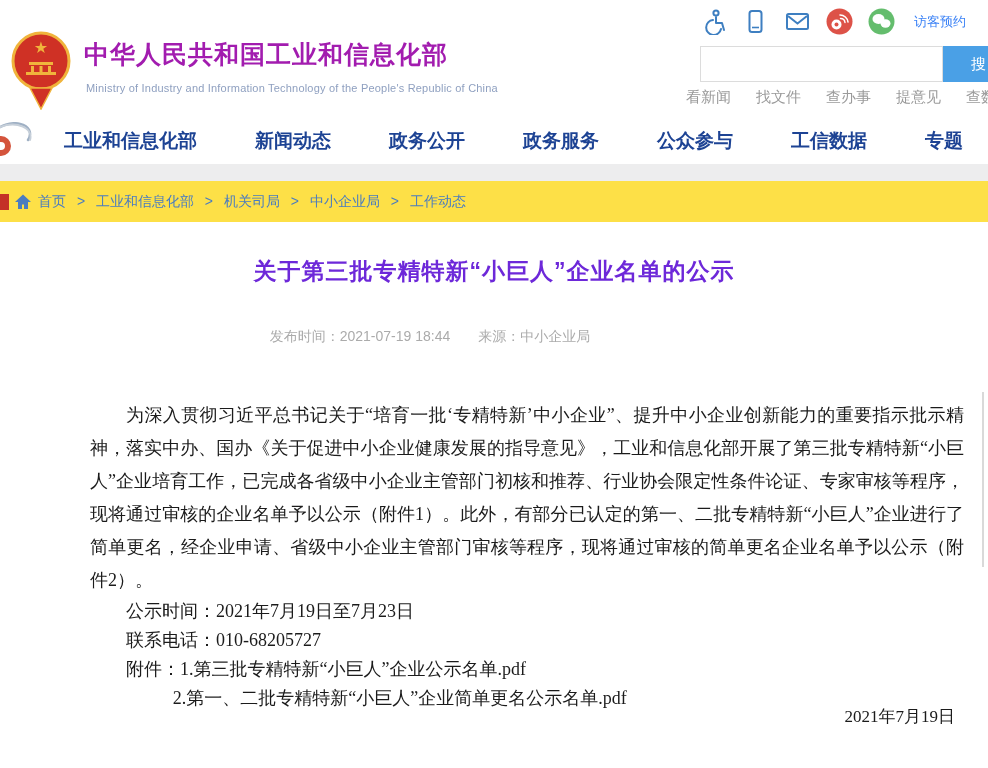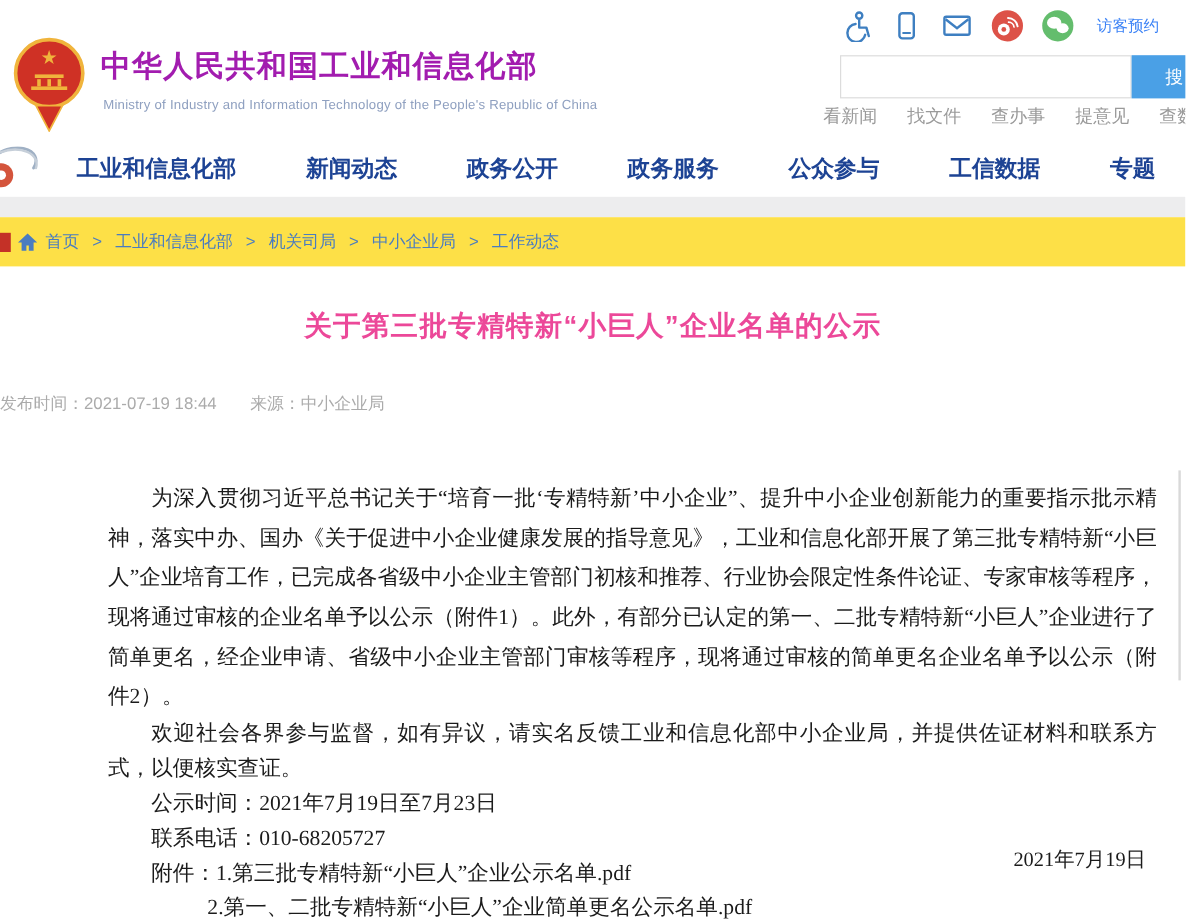--- a/index.html
+++ b/index.html
@@ -58,24 +58,24 @@
   .bc-home { position:absolute; left:14px; top:12px; width:18px; height:17px; }
   .breadcrumb {
     position:absolute; left:38px; top:12px; font-size:14px; color:#4a7cc0; white-space:nowrap;
   }
   .breadcrumb .bc-item { cursor:pointer; }
   .breadcrumb .bc-sep { margin:0 7px; color:#4a7cc0; }
 
   
   .article-title {
     position:absolute; top:256px; left:0; width:988px; text-align:center;
-    font-size:23px; font-weight:bold; color:#ec4899; letter-spacing:1px;
+    font-size:23px; font-weight:bold; color:#6d28d9; letter-spacing:1px;
   }
   .article-meta {
-    position:absolute; top:328px; left:0; width:860px; 
+    position:absolute; top:328px; left:0; width:860px; text-align:center;
     font-size:14px; color:#ababab;
   }
   .article-meta .meta-src { margin-left:28px; }
 
   .article-body {
     position:absolute; top:399px; left:90px; width:874px;
     font-family:"Liberation Serif", serif; font-size:18px; color:#1b1b1b;
     text-align:justify;
   }
   .article-body p { line-height:33px; text-indent:2em; }
@@ -192,21 +192,20 @@
   </div>
 
   <h1 class="article-title">关于第三批专精特新“小巨人”企业名单的公示</h1>
 
   <div class="article-meta">
     <span>发布时间：</span><span>2021-07-19 18:44</span><span class="meta-src">来源：</span><span>中小企业局</span>
   </div>
 
   <div class="article-body">
     <p>为深入贯彻习近平总书记关于“培育一批‘专精特新’中小企业”、提升中小企业创新能力的重要指示批示精神，落实中办、国办《关于促进中小企业健康发展的指导意见》，工业和信息化部开展了第三批专精特新“小巨人”企业培育工作，已完成各省级中小企业主管部门初核和推荐、行业协会限定性条件论证、专家审核等程序，现将通过审核的企业名单予以公示（附件1）。此外，有部分已认定的第一、二批专精特新“小巨人”企业进行了简单更名，经企业申请、省级中小企业主管部门审核等程序，现将通过审核的简单更名企业名单予以公示（附件2）。</p>
-    <p class="tight">欢迎社会各界参与监督，如有异议，请实名反馈工业和信息化部中小企业局，并提供佐证材料和联系方式，以便核实查证。</p>
     <p class="tight">公示时间：2021年7月19日至7月23日</p>
     <p class="tight">联系电话：010-68205727</p>
     <p class="tight">附件：1.第三批专精特新“小巨人”企业公示名单.pdf</p>
     <p class="tight deep-indent">2.第一、二批专精特新“小巨人”企业简单更名公示名单.pdf</p>
   </div>
 
   <div class="signature">
     <div>2021年7月19日</div>
   </div>
 

